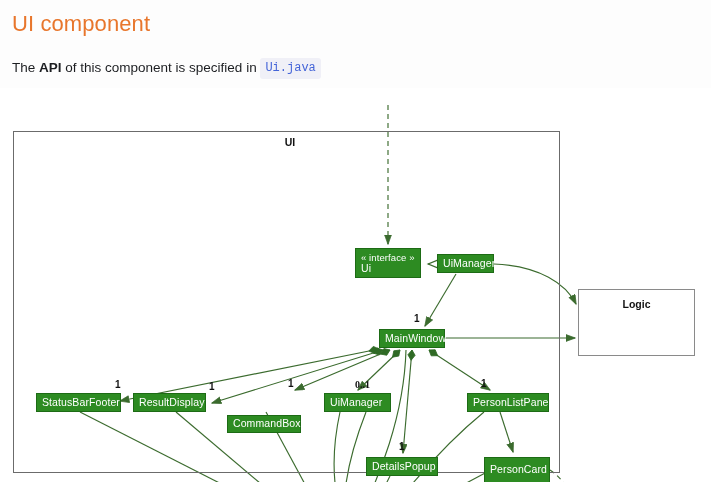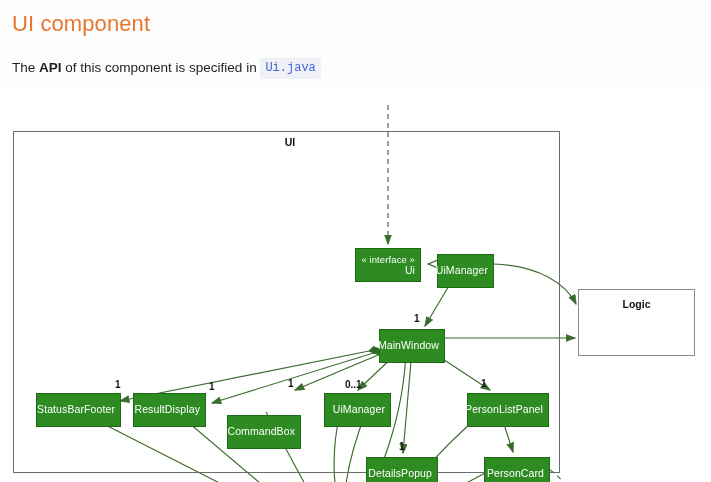--- a/index.html
+++ b/index.html
@@ -77,24 +77,24 @@
     position: absolute;
     background: #2d8b22;
     border: 1px solid #1d6b15;
     color: #ffffff;
     font-size: 10.5px;
     line-height: 11.5px;
     text-align: center;
     box-sizing: border-box;
     display: flex;
     flex-direction: column;
-    align-items: flex-end;
+    align-items: flex-start;
     justify-content: center;
     white-space: nowrap;
-    padding: 16px 5px;
+    padding: 8px 5px;
     letter-spacing: 0.1px;
   }
   .uml-class .stereo { font-size: 9.5px; }
 
   
   .ext-package {
     position: absolute;
     background: #ffffff;
     border: 1px solid #8a8a8a;
     box-sizing: border-box;
@@ -248,17 +248,17 @@
   </div>
 
   <div class="uml-class" style="left:484px; top:369px; width:66px; height:26px;">
     <span>PersonCard</span>
   </div>
 
   <div class="mult" style="left:414px; top:225px;">1</div>
   <div class="mult" style="left:115px; top:291px;">1</div>
   <div class="mult" style="left:209px; top:293px;">1</div>
   <div class="mult" style="left:288px; top:290px;">1</div>
-  <div class="mult" style="left:345px; top:291px;">0..1</div>
+  <div class="mult" style="left:355px; top:291px;font-family:Liberation Serif, serif;">0..1</div>
   <div class="mult" style="left:481px; top:290px;">1</div>
   <div class="mult" style="left:399px; top:353px;">1</div>
 
 </div>
 
 </body></html>

